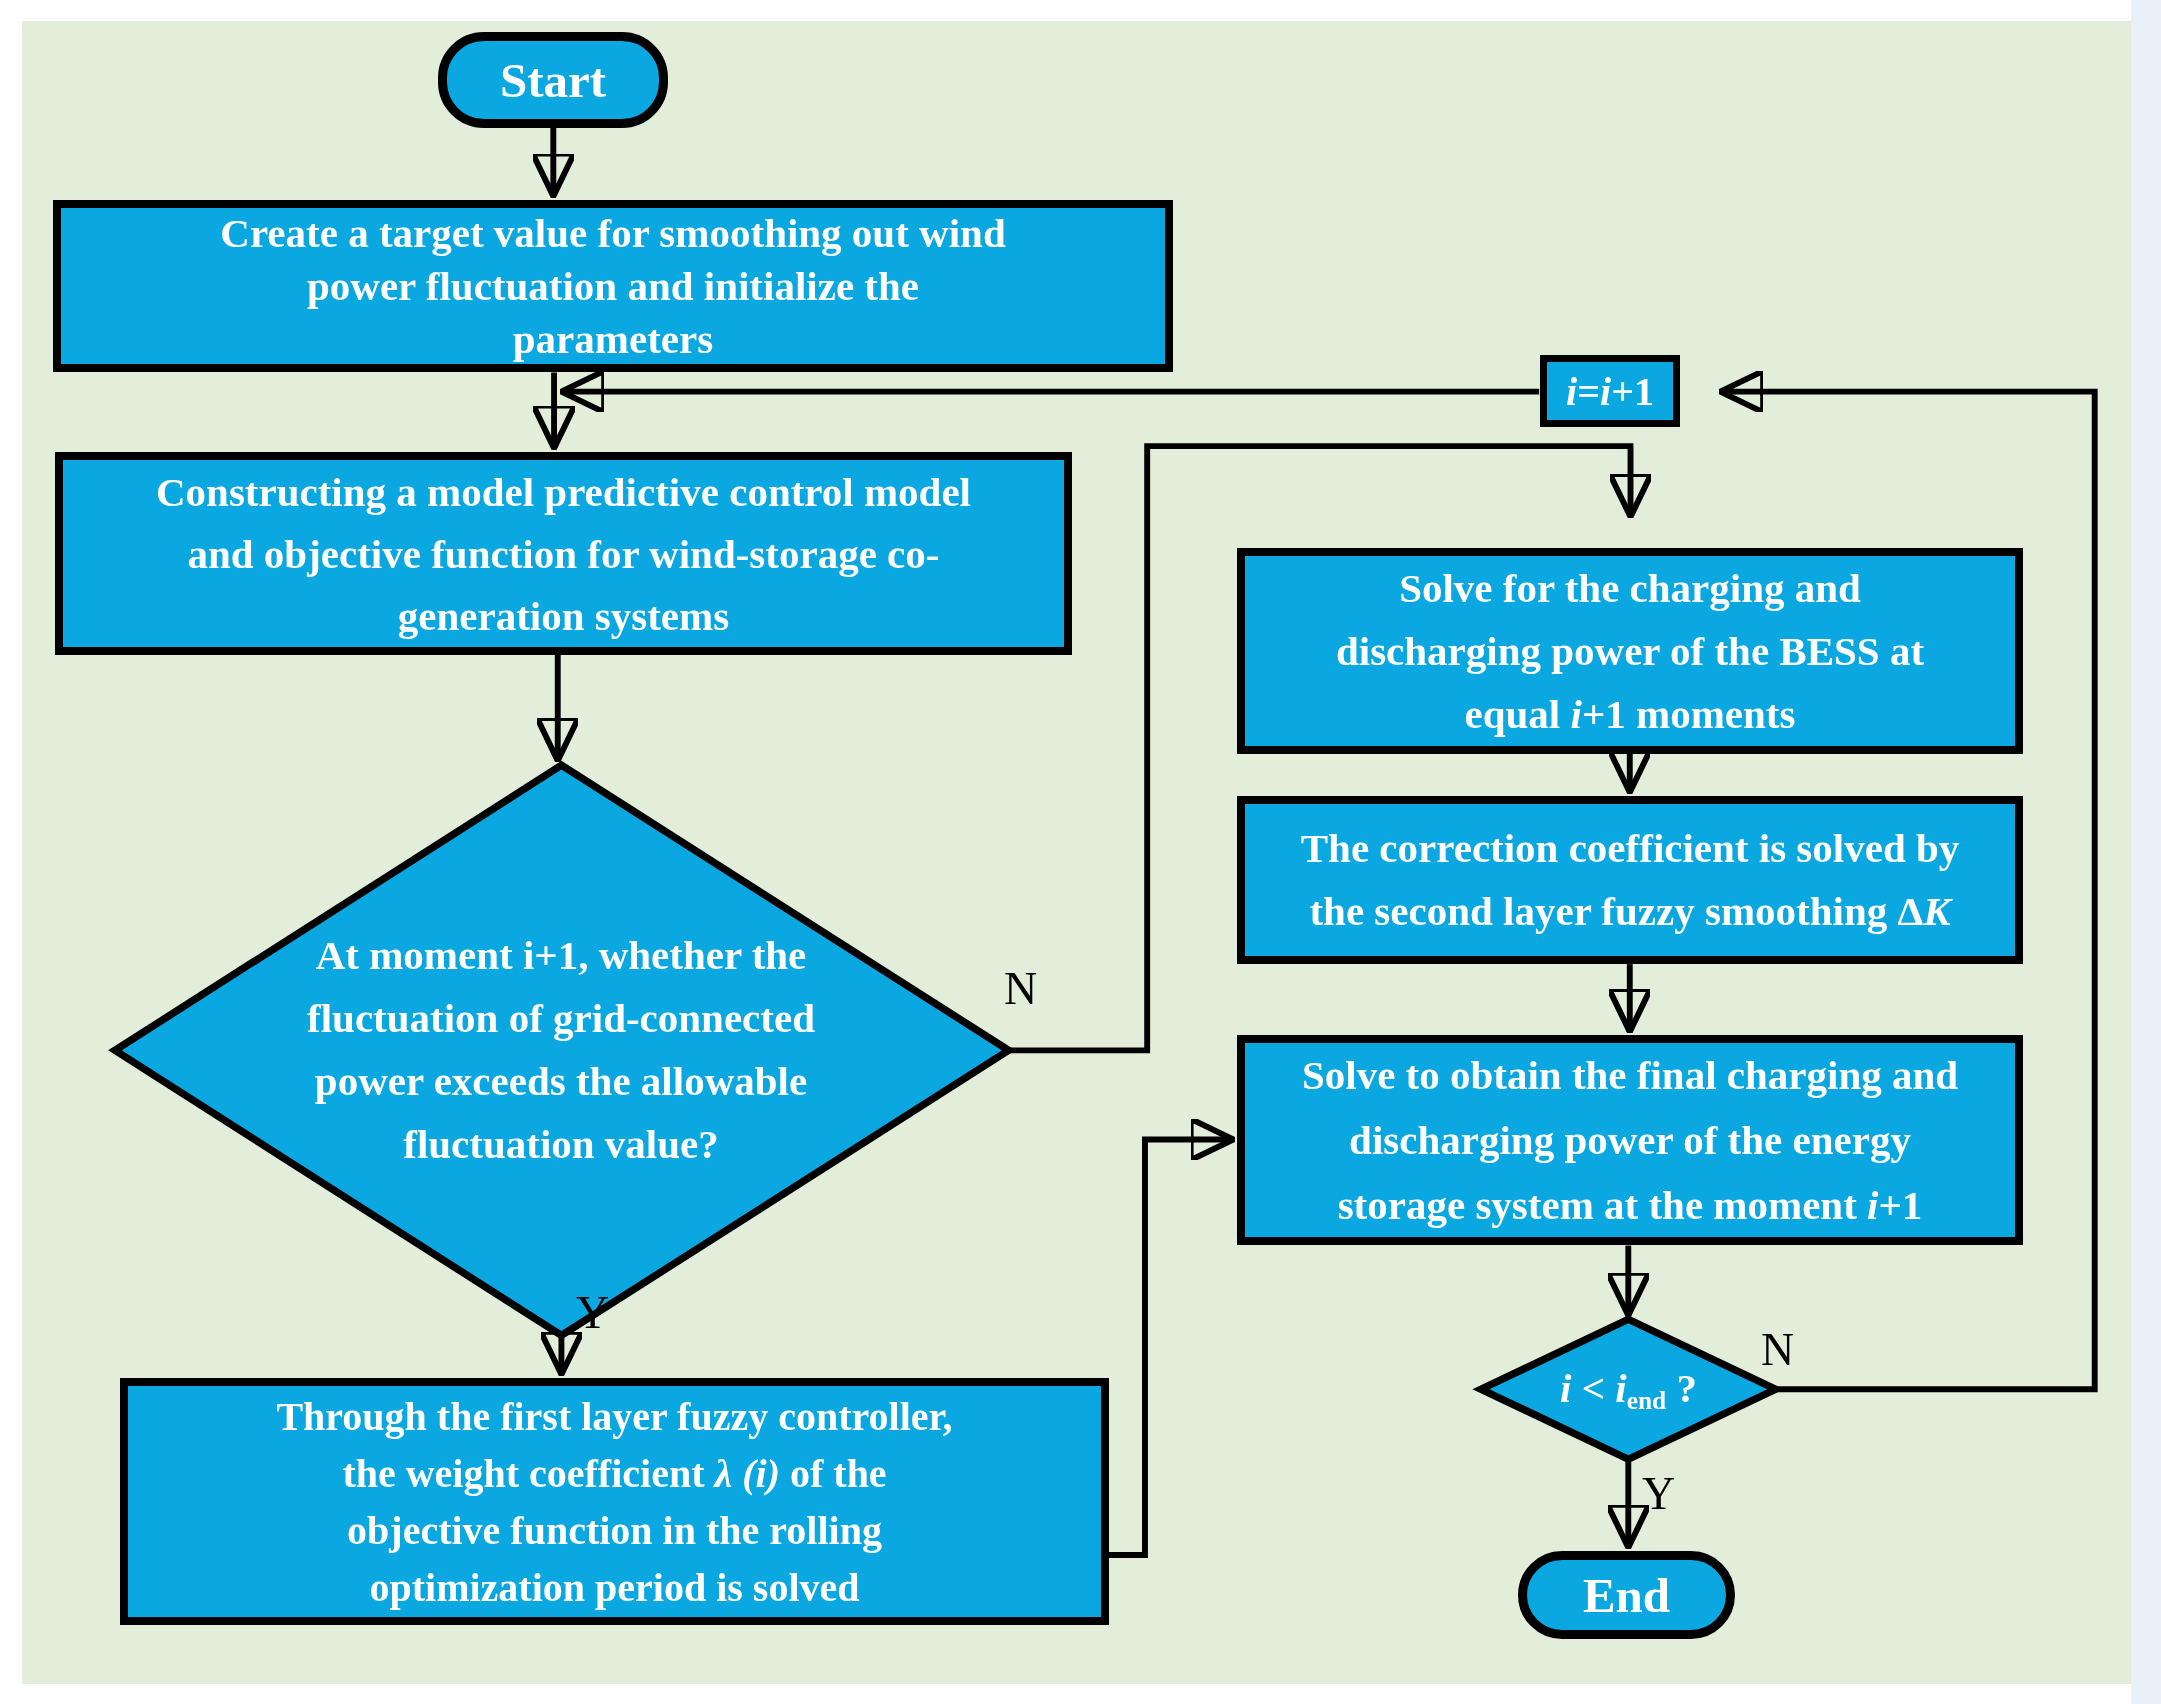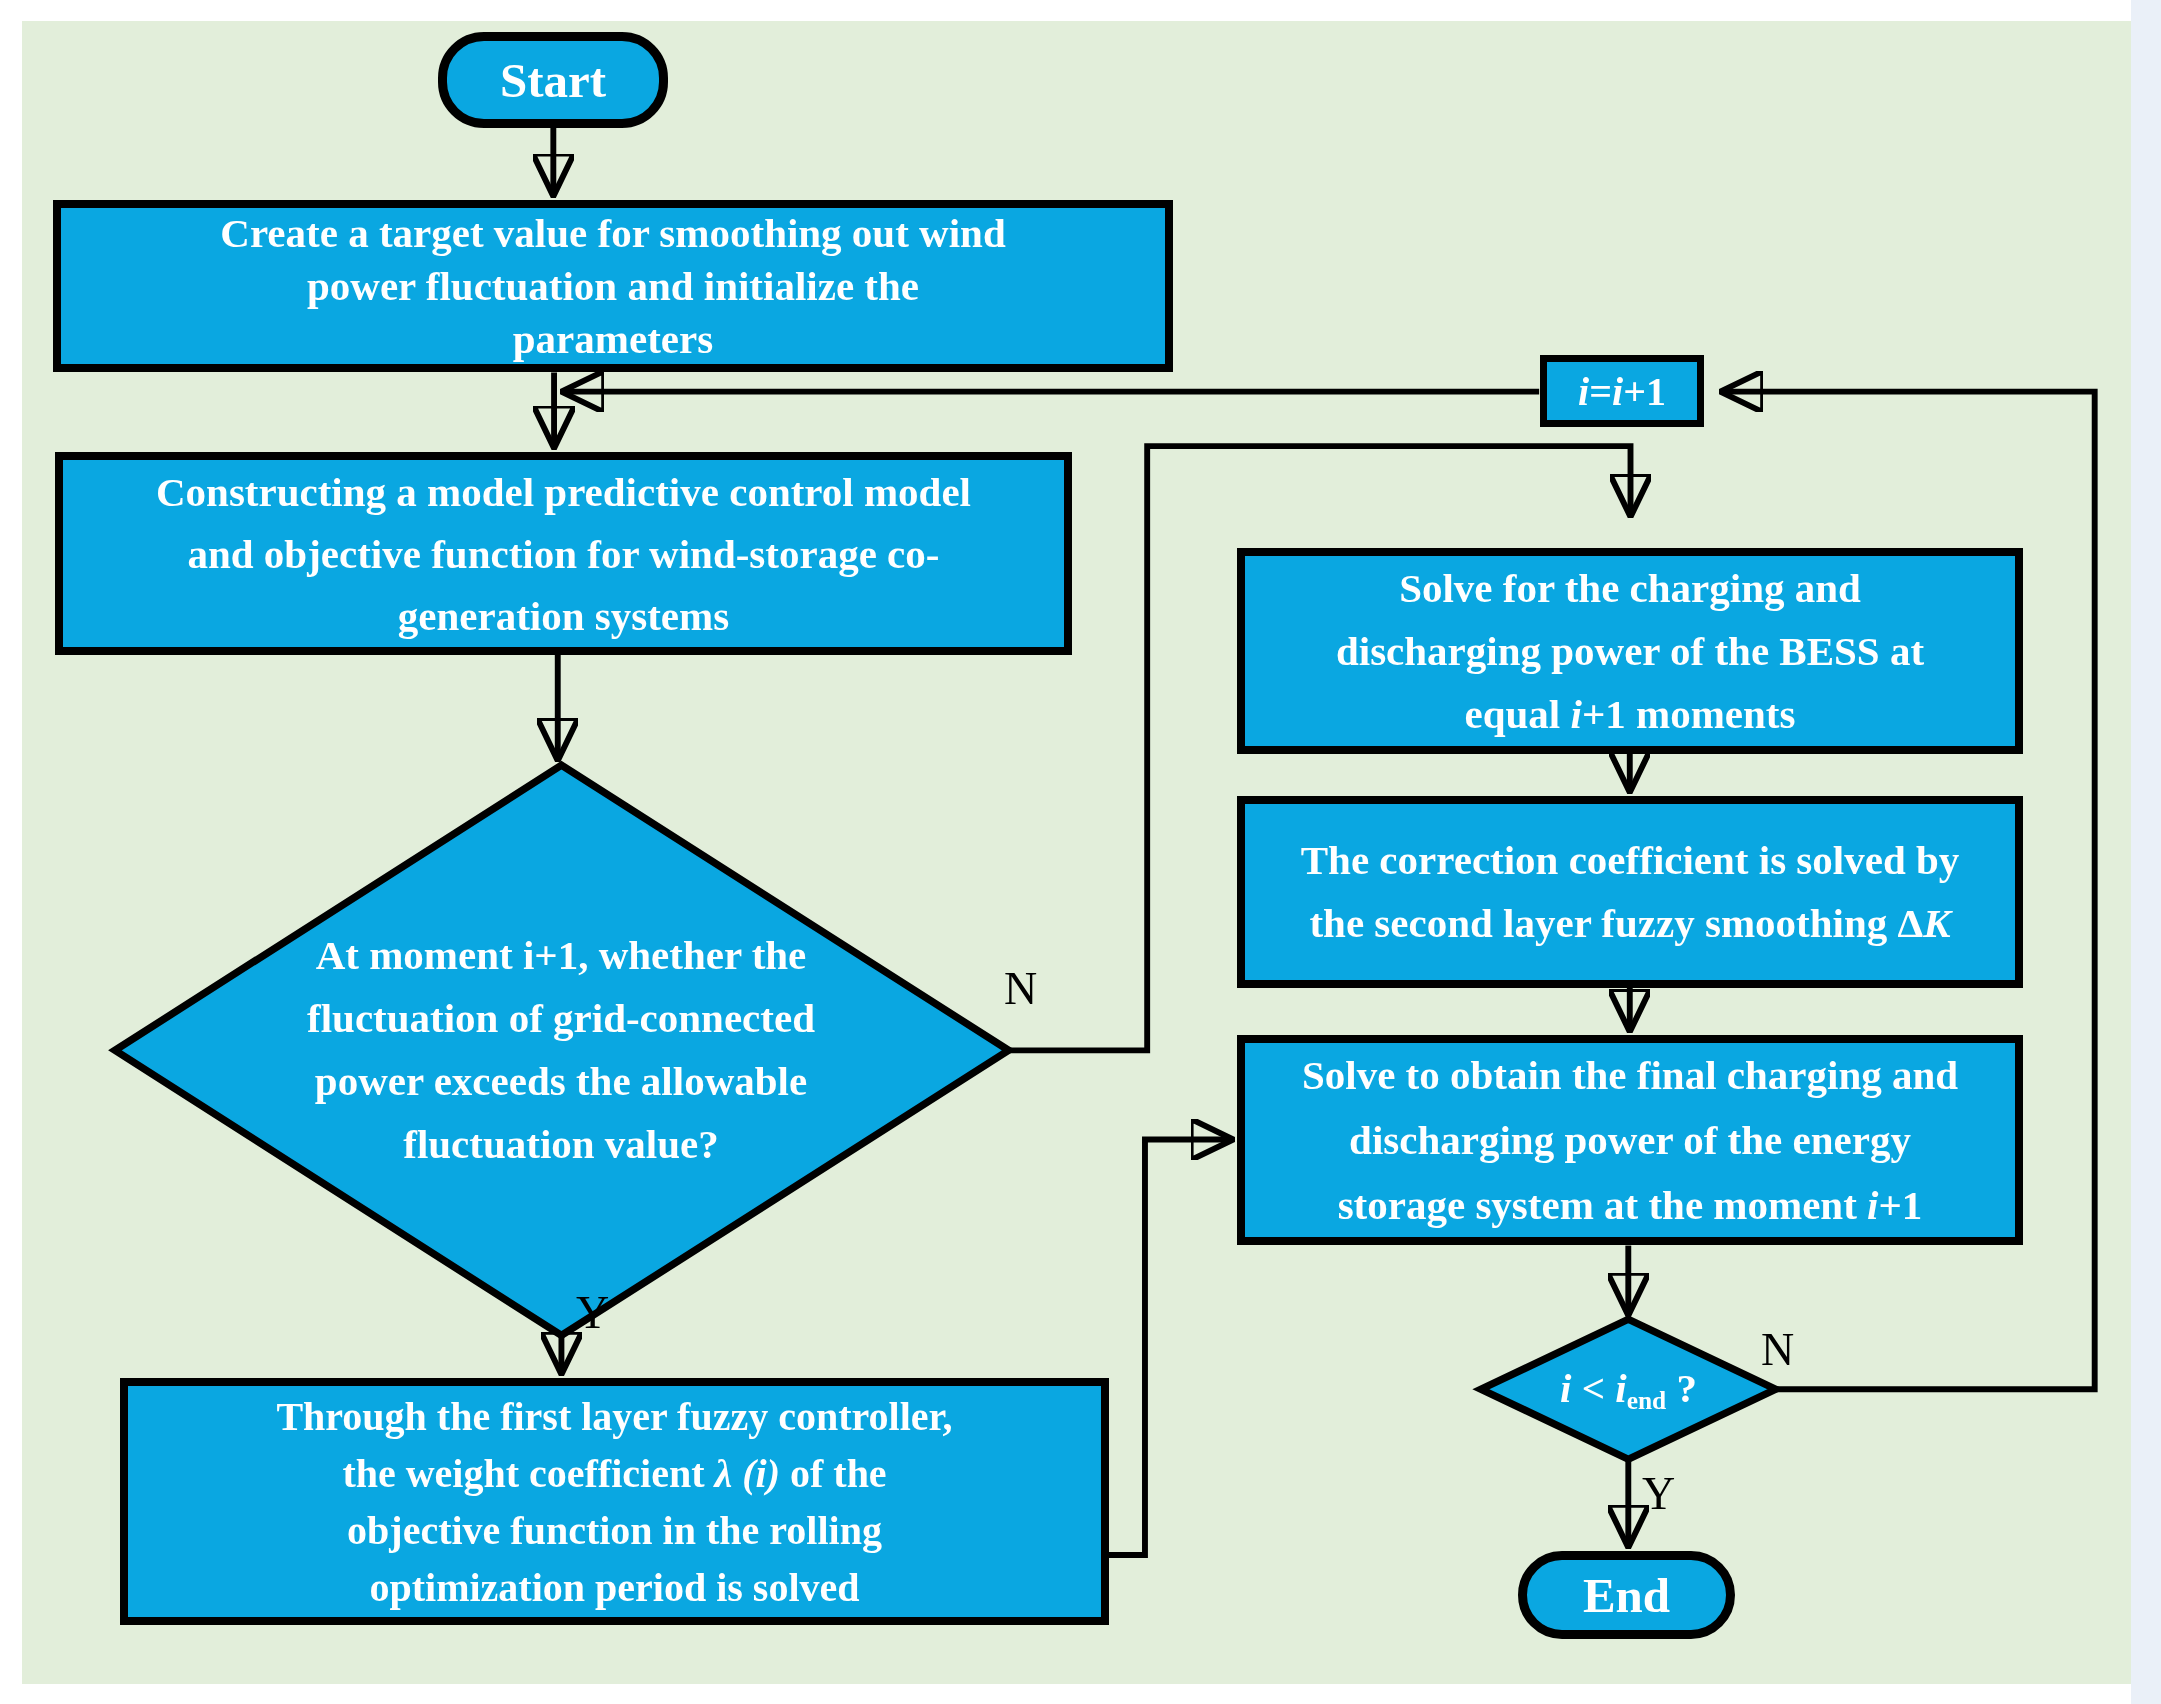--- a/index.html
+++ b/index.html
@@ -45,23 +45,23 @@
   .ln { white-space: nowrap; }
   .lbl { position: absolute; z-index: 3; color: #000; font-size: 46px; font-weight: 400; }
   .it { font-style: italic; }
   .sb { font-size: 0.62em; vertical-align: -0.28em; }
 
   #n-start { left: 438px; top: 32px;  width: 230px;  height: 96px; }
   #n-init  { left: 53px;  top: 200px; width: 1120px; height: 172px; font-size: 41px; line-height: 53px; }
   #n-mpc   { left: 55px;  top: 452px; width: 1017px; height: 203px; font-size: 41px; line-height: 62px; }
   #t-d1    { left: 119px; top: 906px; width: 884px; height: 287px; font-size: 41px; line-height: 63px; }
   #n-fuzzy1{ left: 120px; top: 1378px; width: 989px; height: 247px; font-size: 40px; line-height: 57px; }
-  #n-inc   { left: 1540px; top: 355px; width: 164px; height: 72px; border-width: 7.4px; font-size: 40px; }
+  #n-inc   { left: 1540px; top: 355px; width: 140px; height: 72px; border-width: 7.4px; font-size: 40px; }
   #n-bess  { left: 1237px; top: 520px;  width: 786px; height: 206px; font-size: 41px; line-height: 63px; margin-top: 28px; }
-  #n-fuzzy2{ left: 1237px; top: 796px; width: 786px; height: 192px; font-size: 41px; line-height: 63px; }
+  #n-fuzzy2{ left: 1237px; top: 796px; width: 786px; height: 168px; font-size: 41px; line-height: 63px; }
   #n-final { left: 1237px; top: 1035px; width: 786px; height: 210px; font-size: 41px; line-height: 65px; }
   #t-d2    { left: 1481px; top: 1323px; width: 295px; height: 133px; font-size: 41px; }
   #n-end   { left: 1518px; top: 1551px; width: 217px; height: 88px; }
 
   #lbl-d1-no  { left: 1004px; top: 962px; }
   #lbl-d1-yes { left: 576px;  top: 1286px; }
   #lbl-d2-no  { left: 1761px; top: 1323px; }
   #lbl-d2-yes { left: 1642px; top: 1467px; }
 </style>
 </head>

